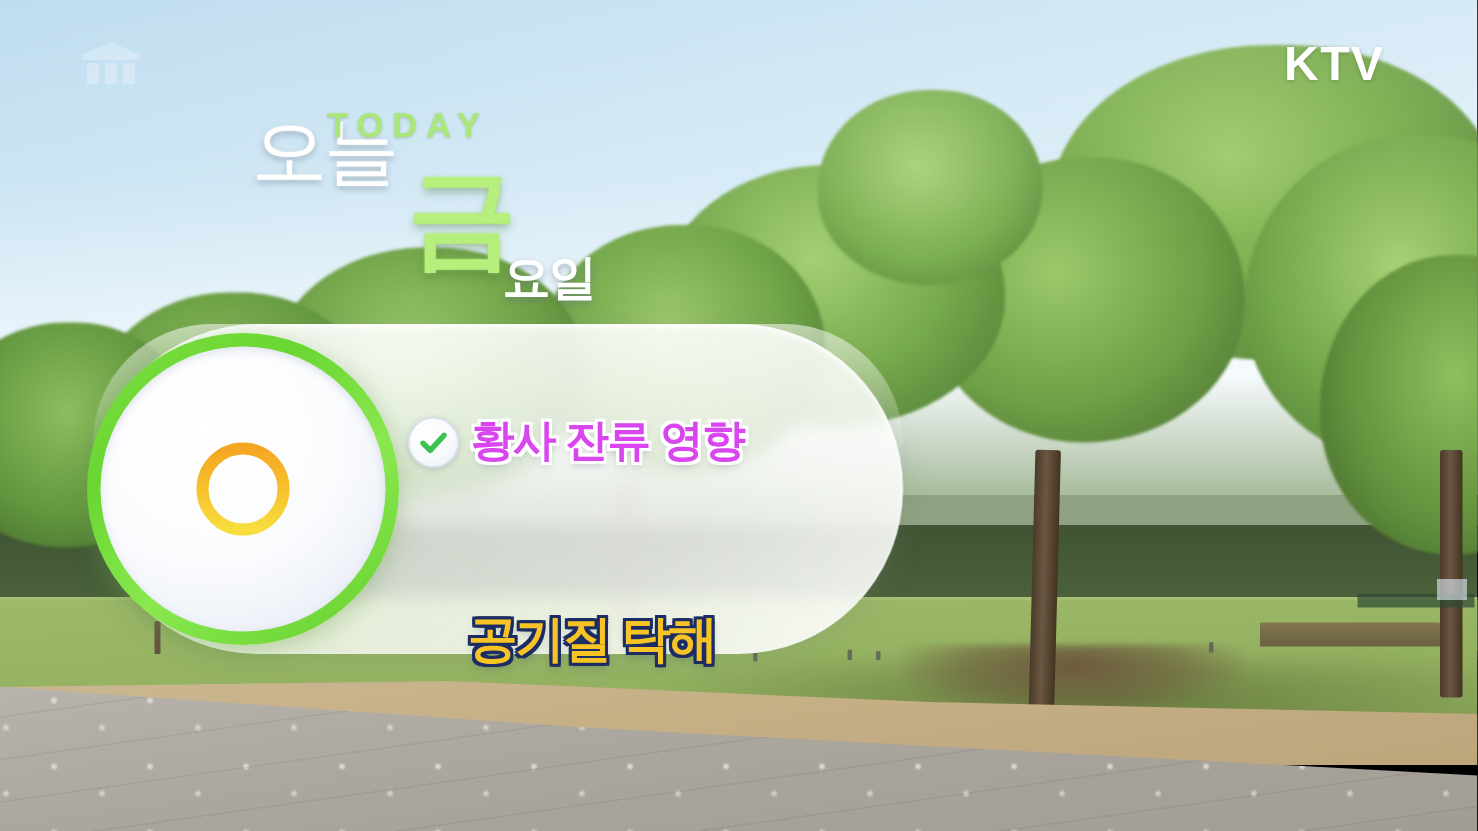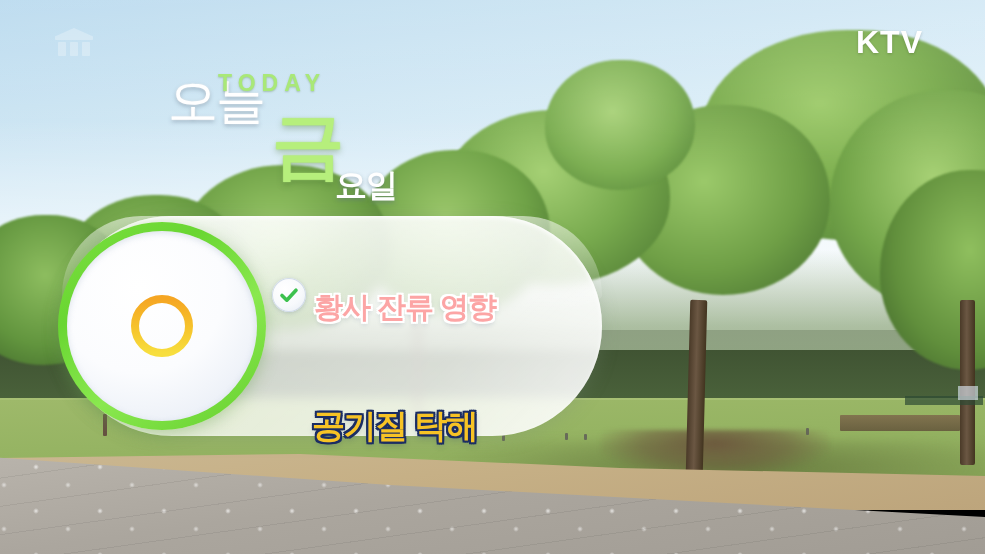--- a/index.html
+++ b/index.html
@@ -207,23 +207,23 @@
   
   .check-badge {
     position:absolute; left:272px; top:278px; width:34px; height:34px;
     border-radius:50%;
     background:radial-gradient(circle at 38% 32%, #ffffff 0%, #f7f9fc 55%, #e4eaf3 100%);
     box-shadow:0 1px 4px rgba(110,130,150,.35), inset 0 0 0 1px rgba(200,212,228,.8);
     display:flex; align-items:center; justify-content:center;
   }
 
   .line-1 {
-    position:absolute; left:314px; top:288px;
+    position:absolute; left:314px; top:274px;
     font-size:29px; font-weight:bold; letter-spacing:-1px;
-    color:#fca5a5;
+    color:#d946ef;
     text-shadow:
       -2px -2px 0 #ffffff,  2px -2px 0 #ffffff, -2px  2px 0 #ffffff,  2px  2px 0 #ffffff,
       -2px  0   0 #ffffff,  2px  0   0 #ffffff,  0   -2px 0 #ffffff,  0    2px 0 #ffffff,
        0 3px 5px rgba(60,80,120,.30);
   }
   .line-2 {
     position:absolute; left:312px; top:325px;
     font-size:33px; font-weight:bold; letter-spacing:-1.5px;
     color:#f7c325;
     text-shadow:

